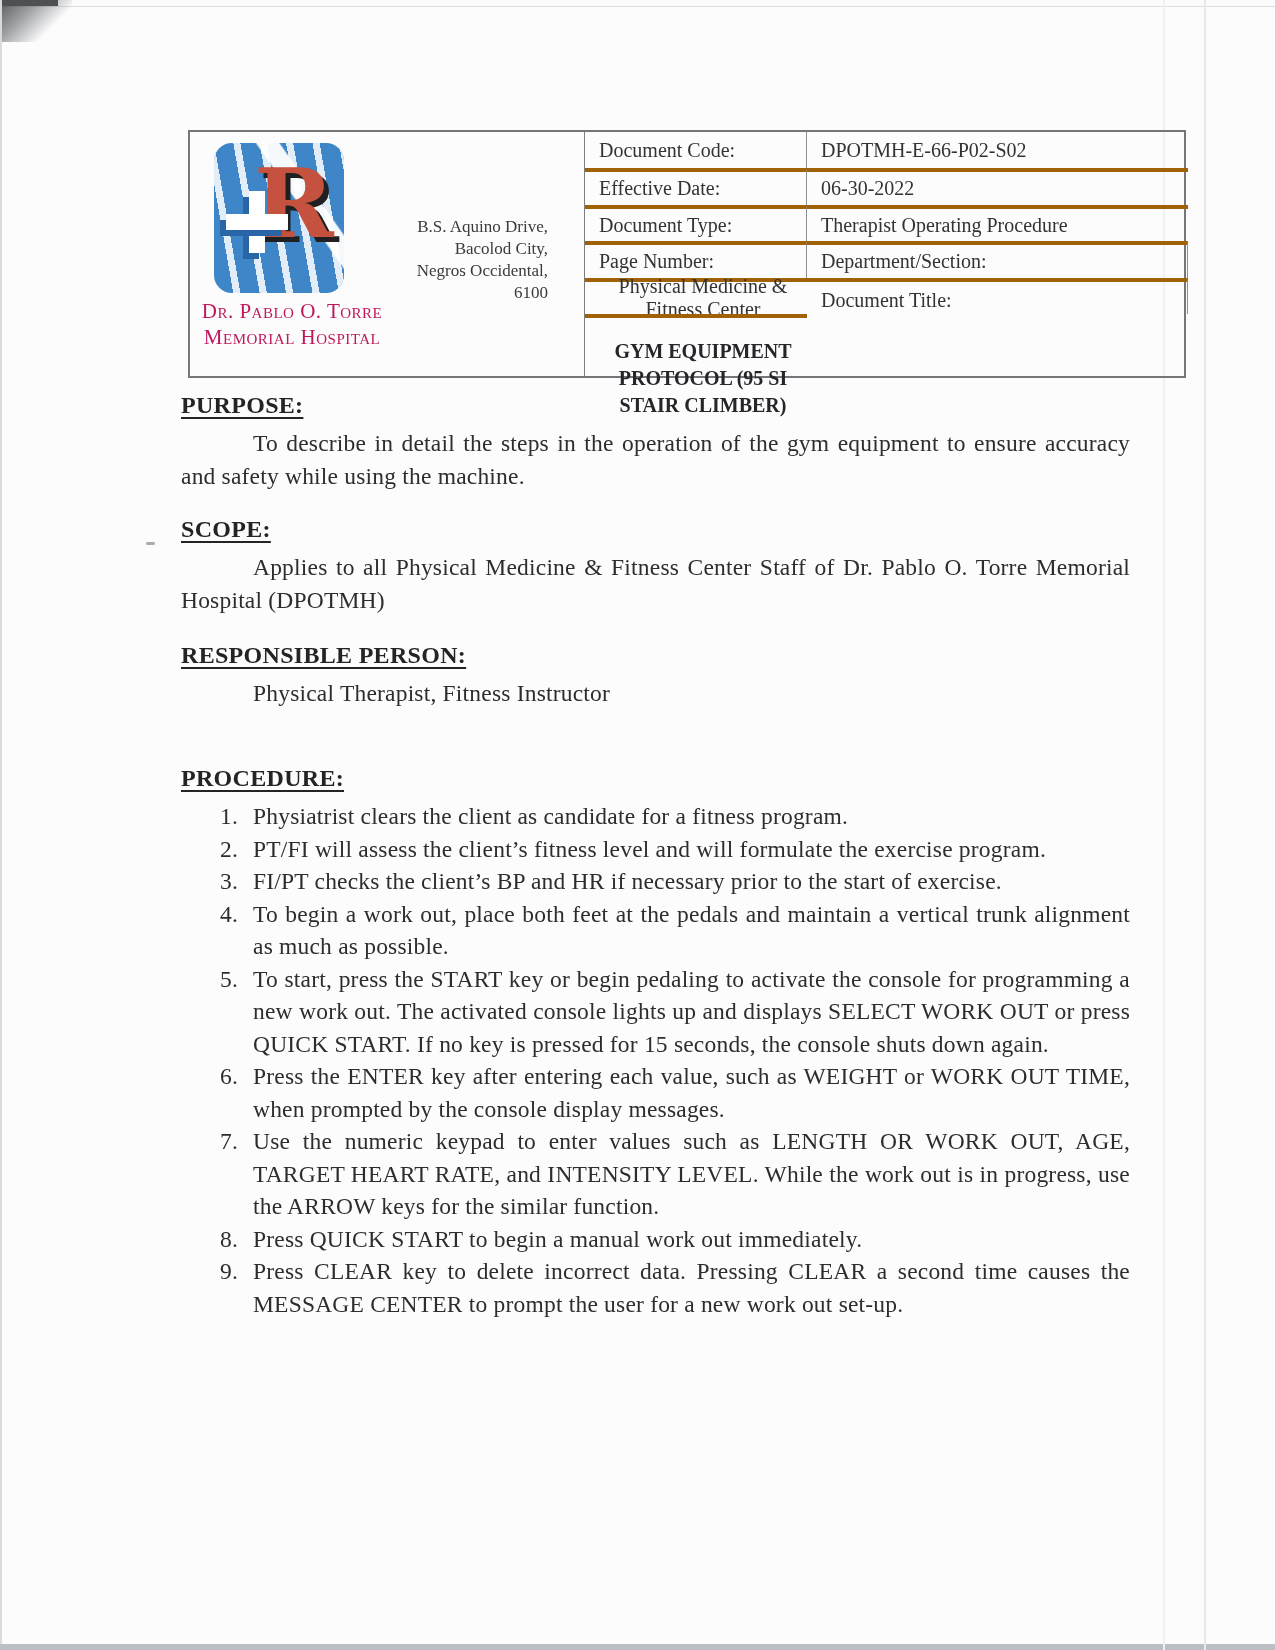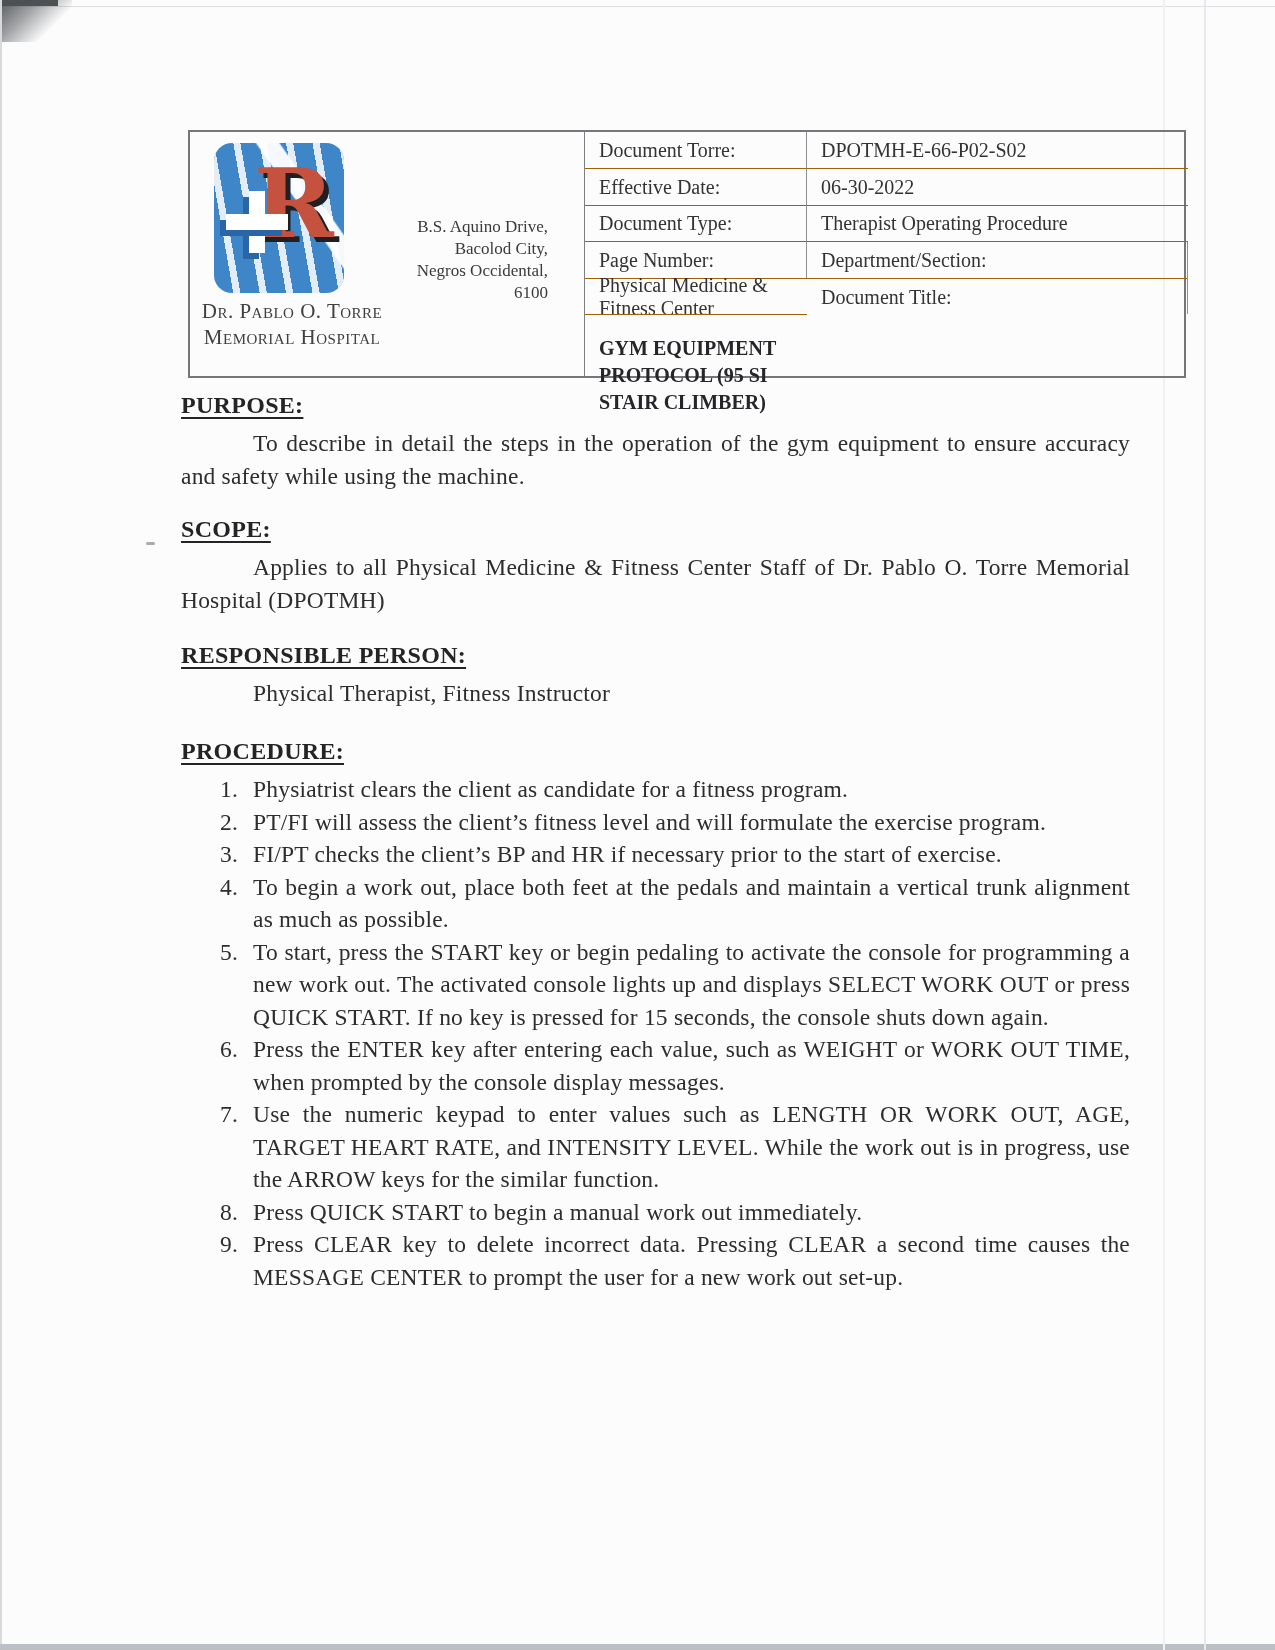--- a/index.html
+++ b/index.html
@@ -28,21 +28,21 @@
     display:grid;
     grid-template-columns:395px 222px 381px;
     grid-template-rows:36px 37px 36px 37px 36px 62px;
     border:2px solid #74767a;
     box-sizing:border-box;
     font-size:20px;
   }
   .t-left{grid-column:1;grid-row:1 / span 6;position:relative;border-right:1px solid #7c7e82;}
   .t-label{border-right:1px solid #8d9093;padding-left:14px;display:flex;align-items:center;color:#333335;}
   .t-value{padding-left:14px;display:flex;align-items:center;color:#333335;}
-  .bt{border-top:1px solid #a16207;}
+  .bt{border-top:4px solid #a16207;text-align:center;}
   .top-al{align-items:flex-start;padding-top:7px;}
   .t-title{font-weight:bold;line-height:27px;display:block;padding-top:20px;color:#26262a;}
 
   
   .logo-box{
     position:absolute;left:24px;top:11px;width:130px;height:150px;
     border-radius:18px;background:#3e86c8;overflow:hidden;
   }
   .logo-box .stripes{
     position:absolute;inset:0;
@@ -56,21 +56,21 @@
   .logo-r{
     position:absolute;left:40px;top:8px;
     font-family:"DejaVu Serif",serif;font-weight:bold;font-size:96px;line-height:1.1;
     color:#c4523f;text-shadow:5px 5px 0 #202022;
   }
   .logo-cross{position:absolute;left:12px;top:48px;width:62px;height:62px;}
   .logo-cross .v{position:absolute;left:23px;top:0;width:16px;height:62px;background:#fff;box-shadow:-6px 6px 0 #2a65a8;}
   .logo-cross .h{position:absolute;left:0;top:23px;width:62px;height:16px;background:#fff;box-shadow:-6px 6px 0 #2a65a8;}
   .hosp-name{
     position:absolute;left:2px;top:166px;width:200px;text-align:center;
-    font-variant:small-caps;font-size:21px;line-height:26px;color:#404040;letter-spacing:.5px;
+    font-variant:small-caps;font-size:21px;line-height:26px;color:#be185d;letter-spacing:.5px;
   }
   .hosp-addr{
     position:absolute;left:208px;top:84px;width:150px;text-align:right;
     font-size:17px;line-height:22px;color:#3a3a3c;
   }
 
   
   .content{position:absolute;left:181px;width:949px;font-size:23.5px;letter-spacing:.2px;}
   .sec-purpose{top:392px;}
   .sec-scope{top:516px;}
@@ -123,21 +123,21 @@
         <div>Bacolod City,</div>
         <div>Negros Occidental,</div>
         <div>6100</div>
       </div>
       <div class="hosp-name">
         <div>Dr. Pablo O. Torre</div>
         <div>Memorial Hospital</div>
       </div>
     </div>
 
-    <div class="t-label">Document Torre:</div>
+    <div class="t-label">Document Code:</div>
     <div class="t-value">DPOTMH-E-66-P02-S02</div>
 
     <div class="t-label bt">Effective Date:</div>
     <div class="t-value bt">06-30-2022</div>
 
     <div class="t-label bt">Document Type:</div>
     <div class="t-value bt">Therapist Operating Procedure</div>
 
     <div class="t-label bt">Page Number:</div>
 
@@ -156,21 +156,21 @@
   <div class="content sec-purpose" style="position:absolute;">
     <h2 class="sec-h">PURPOSE:</h2>
     <p class="para">To describe in detail the steps in the operation of the gym equipment to ensure accuracy and safety while using the machine.</p>
   </div>
 
   <div class="content sec-resp" style="position:absolute;">
     <h2 class="sec-h">RESPONSIBLE PERSON:</h2>
     <p class="para">Physical Therapist, Fitness Instructor</p>
   </div>
 
-  <div class="content sec-proc" style="position:absolute;">
+  <div class="content sec-proc" style="position:absolute;margin-top:27px;">
     <h2 class="sec-h">PROCEDURE:</h2>
     <div class="plist">
       <div class="pitem">
         <span class="num">1.</span>
         <span class="txt">Physiatrist clears the client as candidate for a fitness program.</span>
       </div>
       <div class="pitem">
         <span class="num">2.</span>
         <span class="txt">PT/FI will assess the client’s fitness level and will formulate the exercise program.</span>
       </div>

